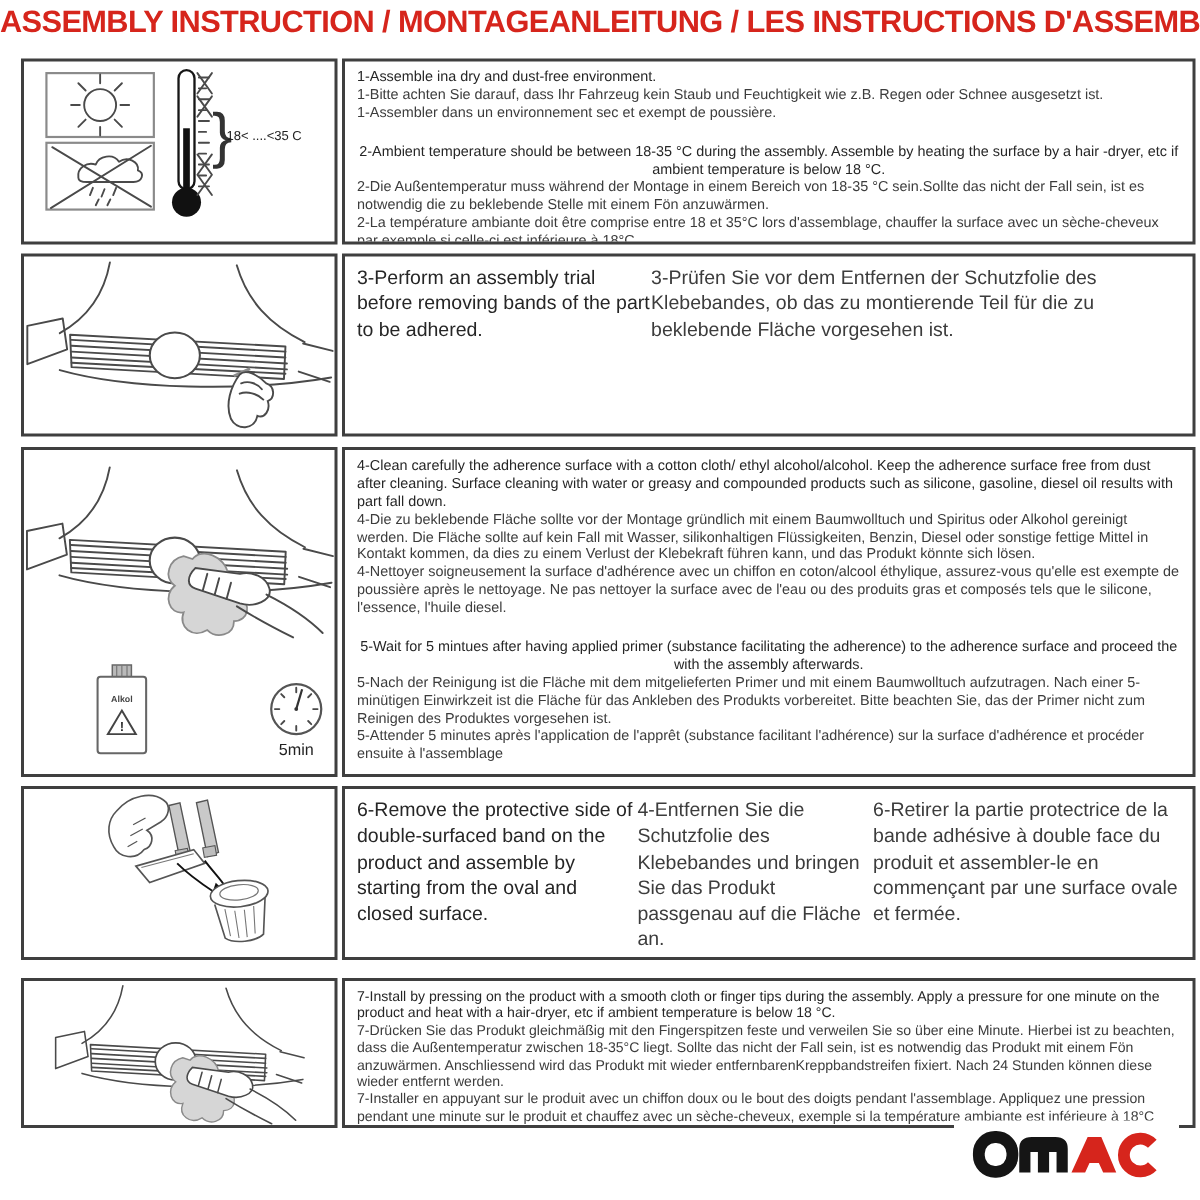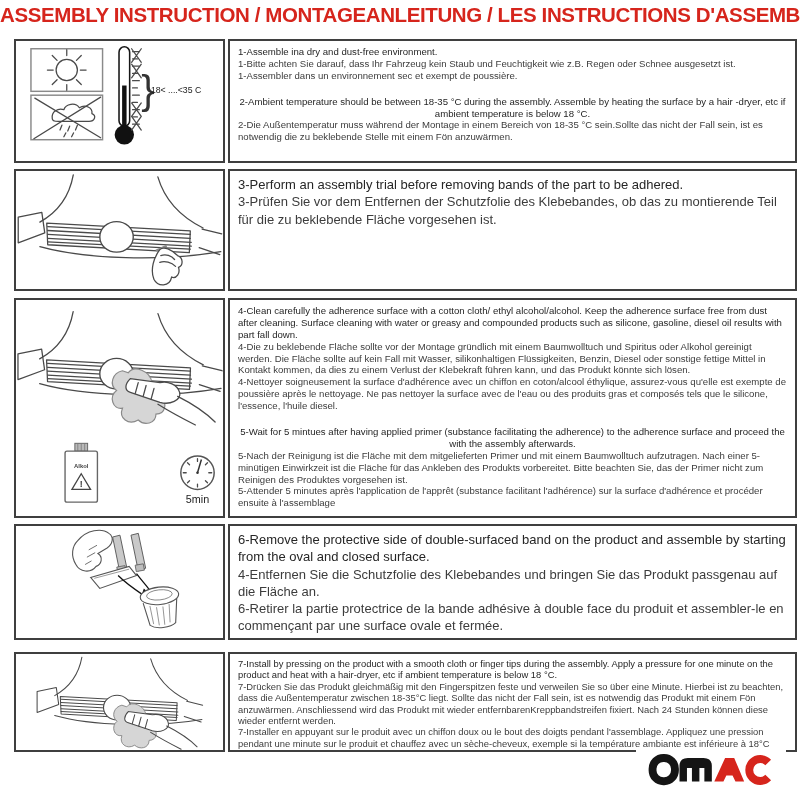--- a/index.html
+++ b/index.html
@@ -10,21 +10,21 @@
   .row{position:absolute;left:14px;display:flex;}
   #r1{top:39px;height:124px}
   #r2{top:169px;height:122px}
   #r3{top:298px;height:220px}
   #r4{top:524px;height:116px}
   #r5{top:652px;height:100px}
   .cell{border:2px solid #3f3f3f;background:#fff;box-sizing:border-box;height:100%;}
   .left{width:211px;margin-right:3px;overflow:hidden;}
   .left svg{display:block;width:100%;height:100%;}
   .right{width:569px;padding:5px 8px;overflow:hidden;}
-  .vcenter{display:flex;flex-direction:column;justify-content:flex-start;}
+  .vcenter{display:flex;justify-content:flex-start;}
   p{margin:0;}
   .txt-s{font-size:9.6px;line-height:1.24;color:#3c3c3c;}
   .txt-xs{font-size:9.4px;line-height:1.21;color:#3c3c3c;}
   .txt-l{font-size:13px;line-height:1.33;color:#3c3c3c;}
   p.en{font-weight:normal;color:#262626;}
   .gap{margin-top:14px;text-align:center;}
   .logo{position:absolute;top:747px;right:14px;width:138px;height:46px;background:#fff;
         padding-left:12px;z-index:5;display:flex;align-items:center;}
   .ink{stroke:#4a4a4a;fill:none;stroke-width:1.3;stroke-linecap:round;stroke-linejoin:round;}
 </style>
@@ -98,20 +98,21 @@
           <text x="138" y="54" font-size="9" fill="#222">18&lt; ....&lt;35 C</text>
         </g>
       </svg>
     </div>
     <div class="cell right txt-s">
       <p class="en">1-Assemble ina dry and dust-free environment.</p>
       <p>1-Bitte achten Sie darauf, dass Ihr Fahrzeug kein Staub und Feuchtigkeit wie z.B. Regen oder Schnee ausgesetzt ist.</p>
       <p>1-Assembler dans un environnement sec et exempt de poussière.</p>
       <p class="en gap">2-Ambient temperature should be between 18-35 °C  during the assembly. Assemble by heating the surface by a hair -dryer, etc if ambient temperature is below 18 °C.</p>
       <p>2-Die Außentemperatur muss während der Montage in einem Bereich von 18-35 °C  sein.Sollte das nicht der Fall sein, ist es notwendig die zu beklebende Stelle mit einem Fön anzuwärmen.</p>
+      <p>2-La température ambiante doit être comprise entre 18 et 35°C lors d'assemblage, chauffer la surface avec un sèche-cheveux par exemple si celle-ci est inférieure à 18°C.</p>
     </div>
   </div>
 
   <div class="row" id="r2">
     <div class="cell left">
       <svg viewBox="0 0 210 120" preserveAspectRatio="xMidYMid meet">
         <use href="#car-front"></use>
         <use href="#hand-plain"></use>
       </svg>
     </div>

